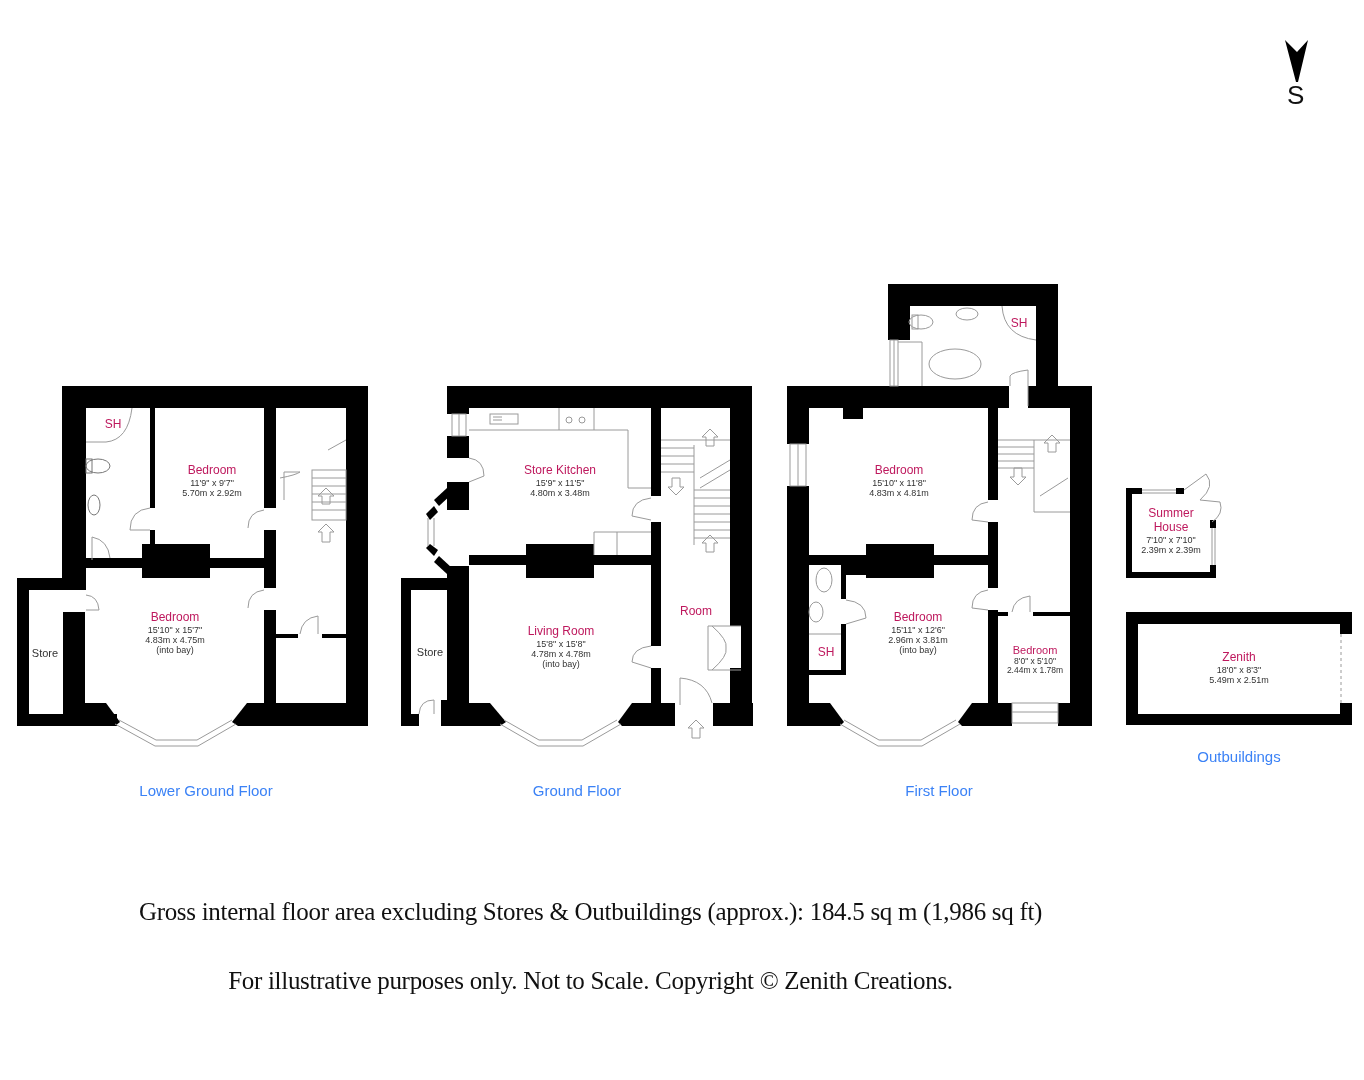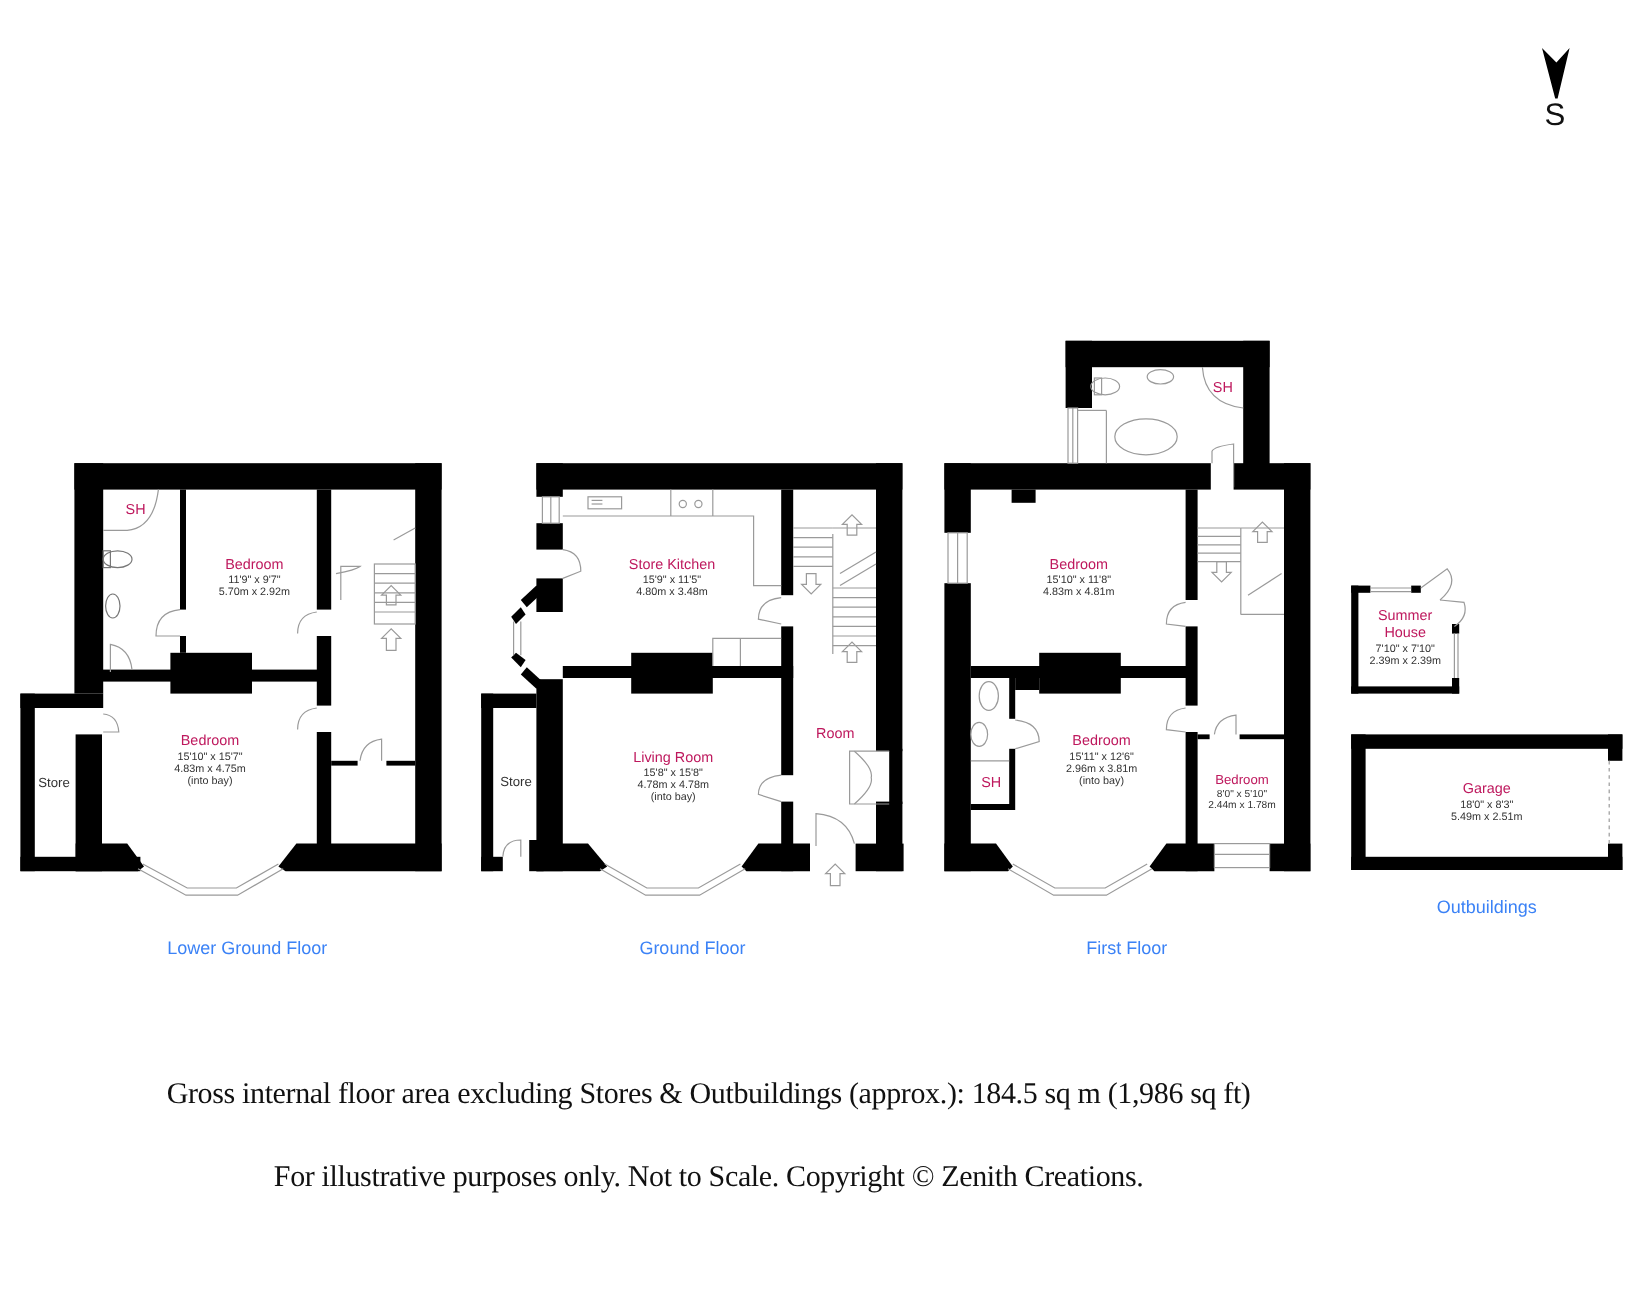--- a/index.html
+++ b/index.html
@@ -313,20 +313,20 @@
 </div>
 <div class="floor-title" style="left:939px; top:782px;">First Floor</div>
 
 <div class="label" style="left:1171px; top:507px;">
   <div class="room-name">Summer</div>
   <div class="room-name">House</div>
   <div class="room-dim">7'10" x 7'10"</div>
   <div class="room-dim">2.39m x 2.39m</div>
 </div>
 <div class="label" style="left:1239px; top:651px;">
-  <div class="room-name">Garage</div>
+  <div class="room-name">Zenith</div>
   <div class="room-dim">18'0" x 8'3"</div>
   <div class="room-dim">5.49m x 2.51m</div>
 </div>
 <div class="floor-title" style="left:1239px; top:748px;">Outbuildings</div>
 
 <div class="footer" style="top:898px;">Gross internal floor area excluding Stores &amp; Outbuildings (approx.): 184.5 sq m (1,986 sq ft)</div>
 <div class="footer" style="top:967px;">For illustrative purposes only. Not to Scale. Copyright © Zenith Creations.</div>
 
 </body></html>

